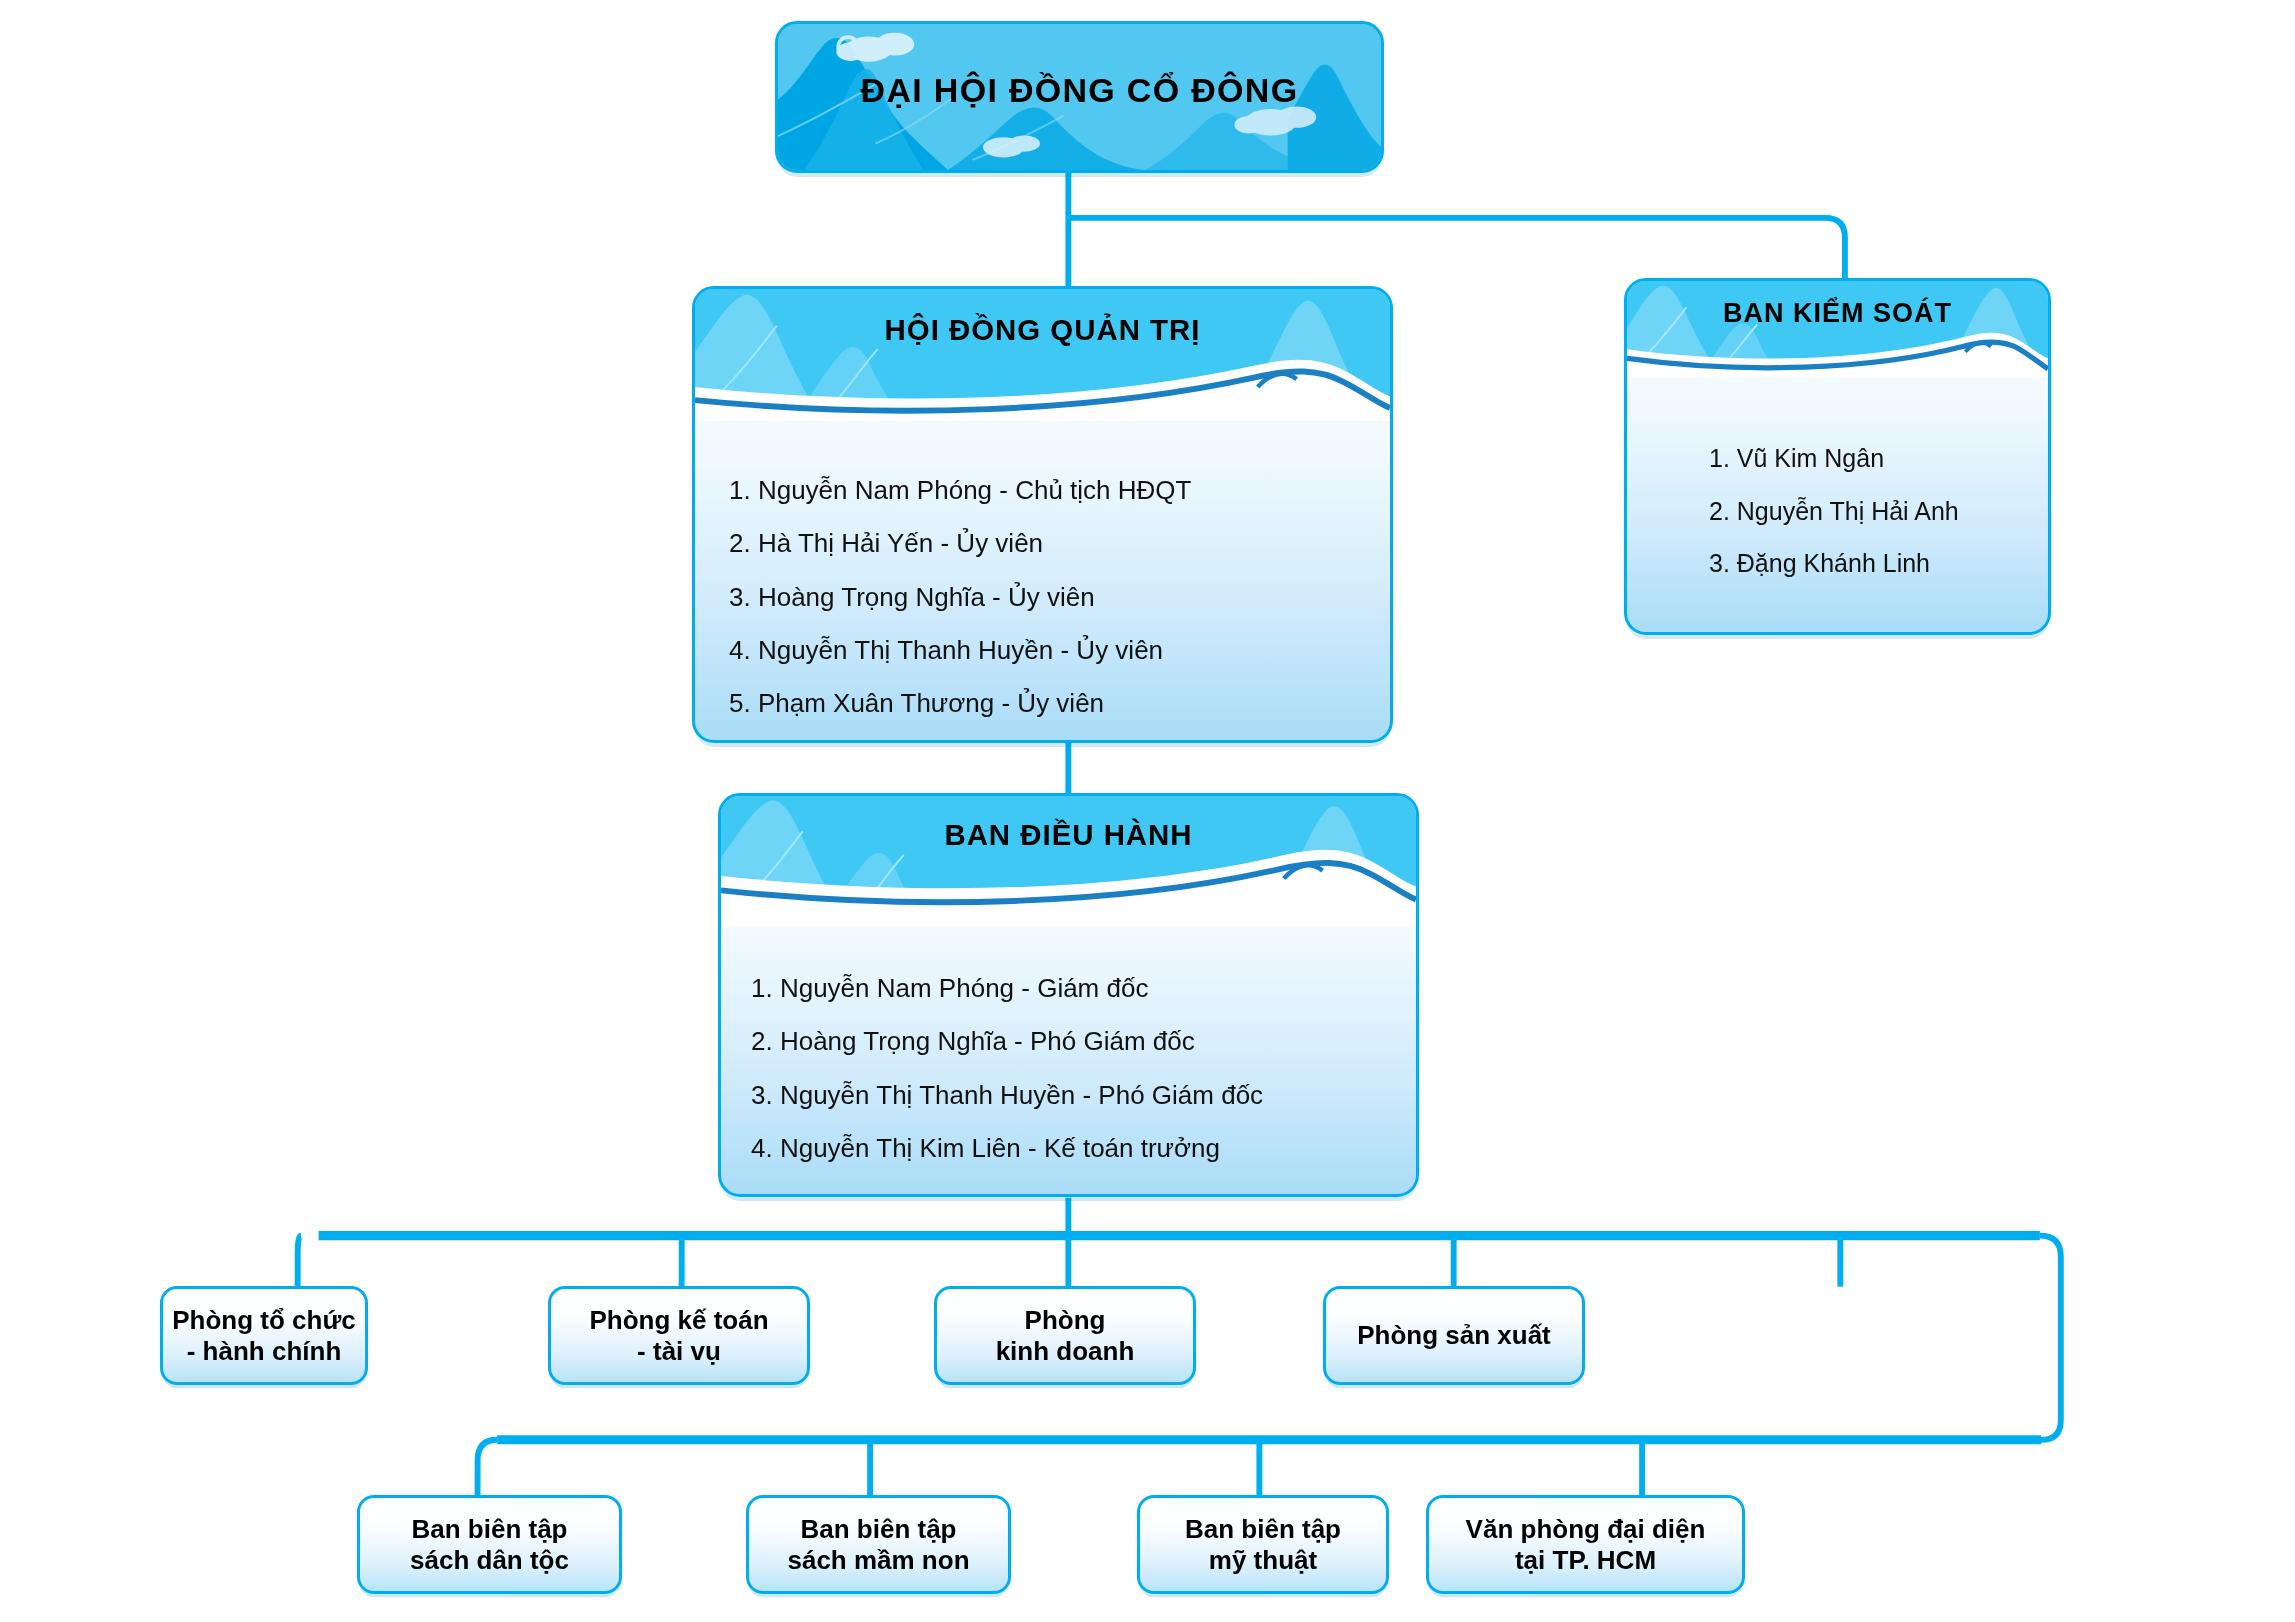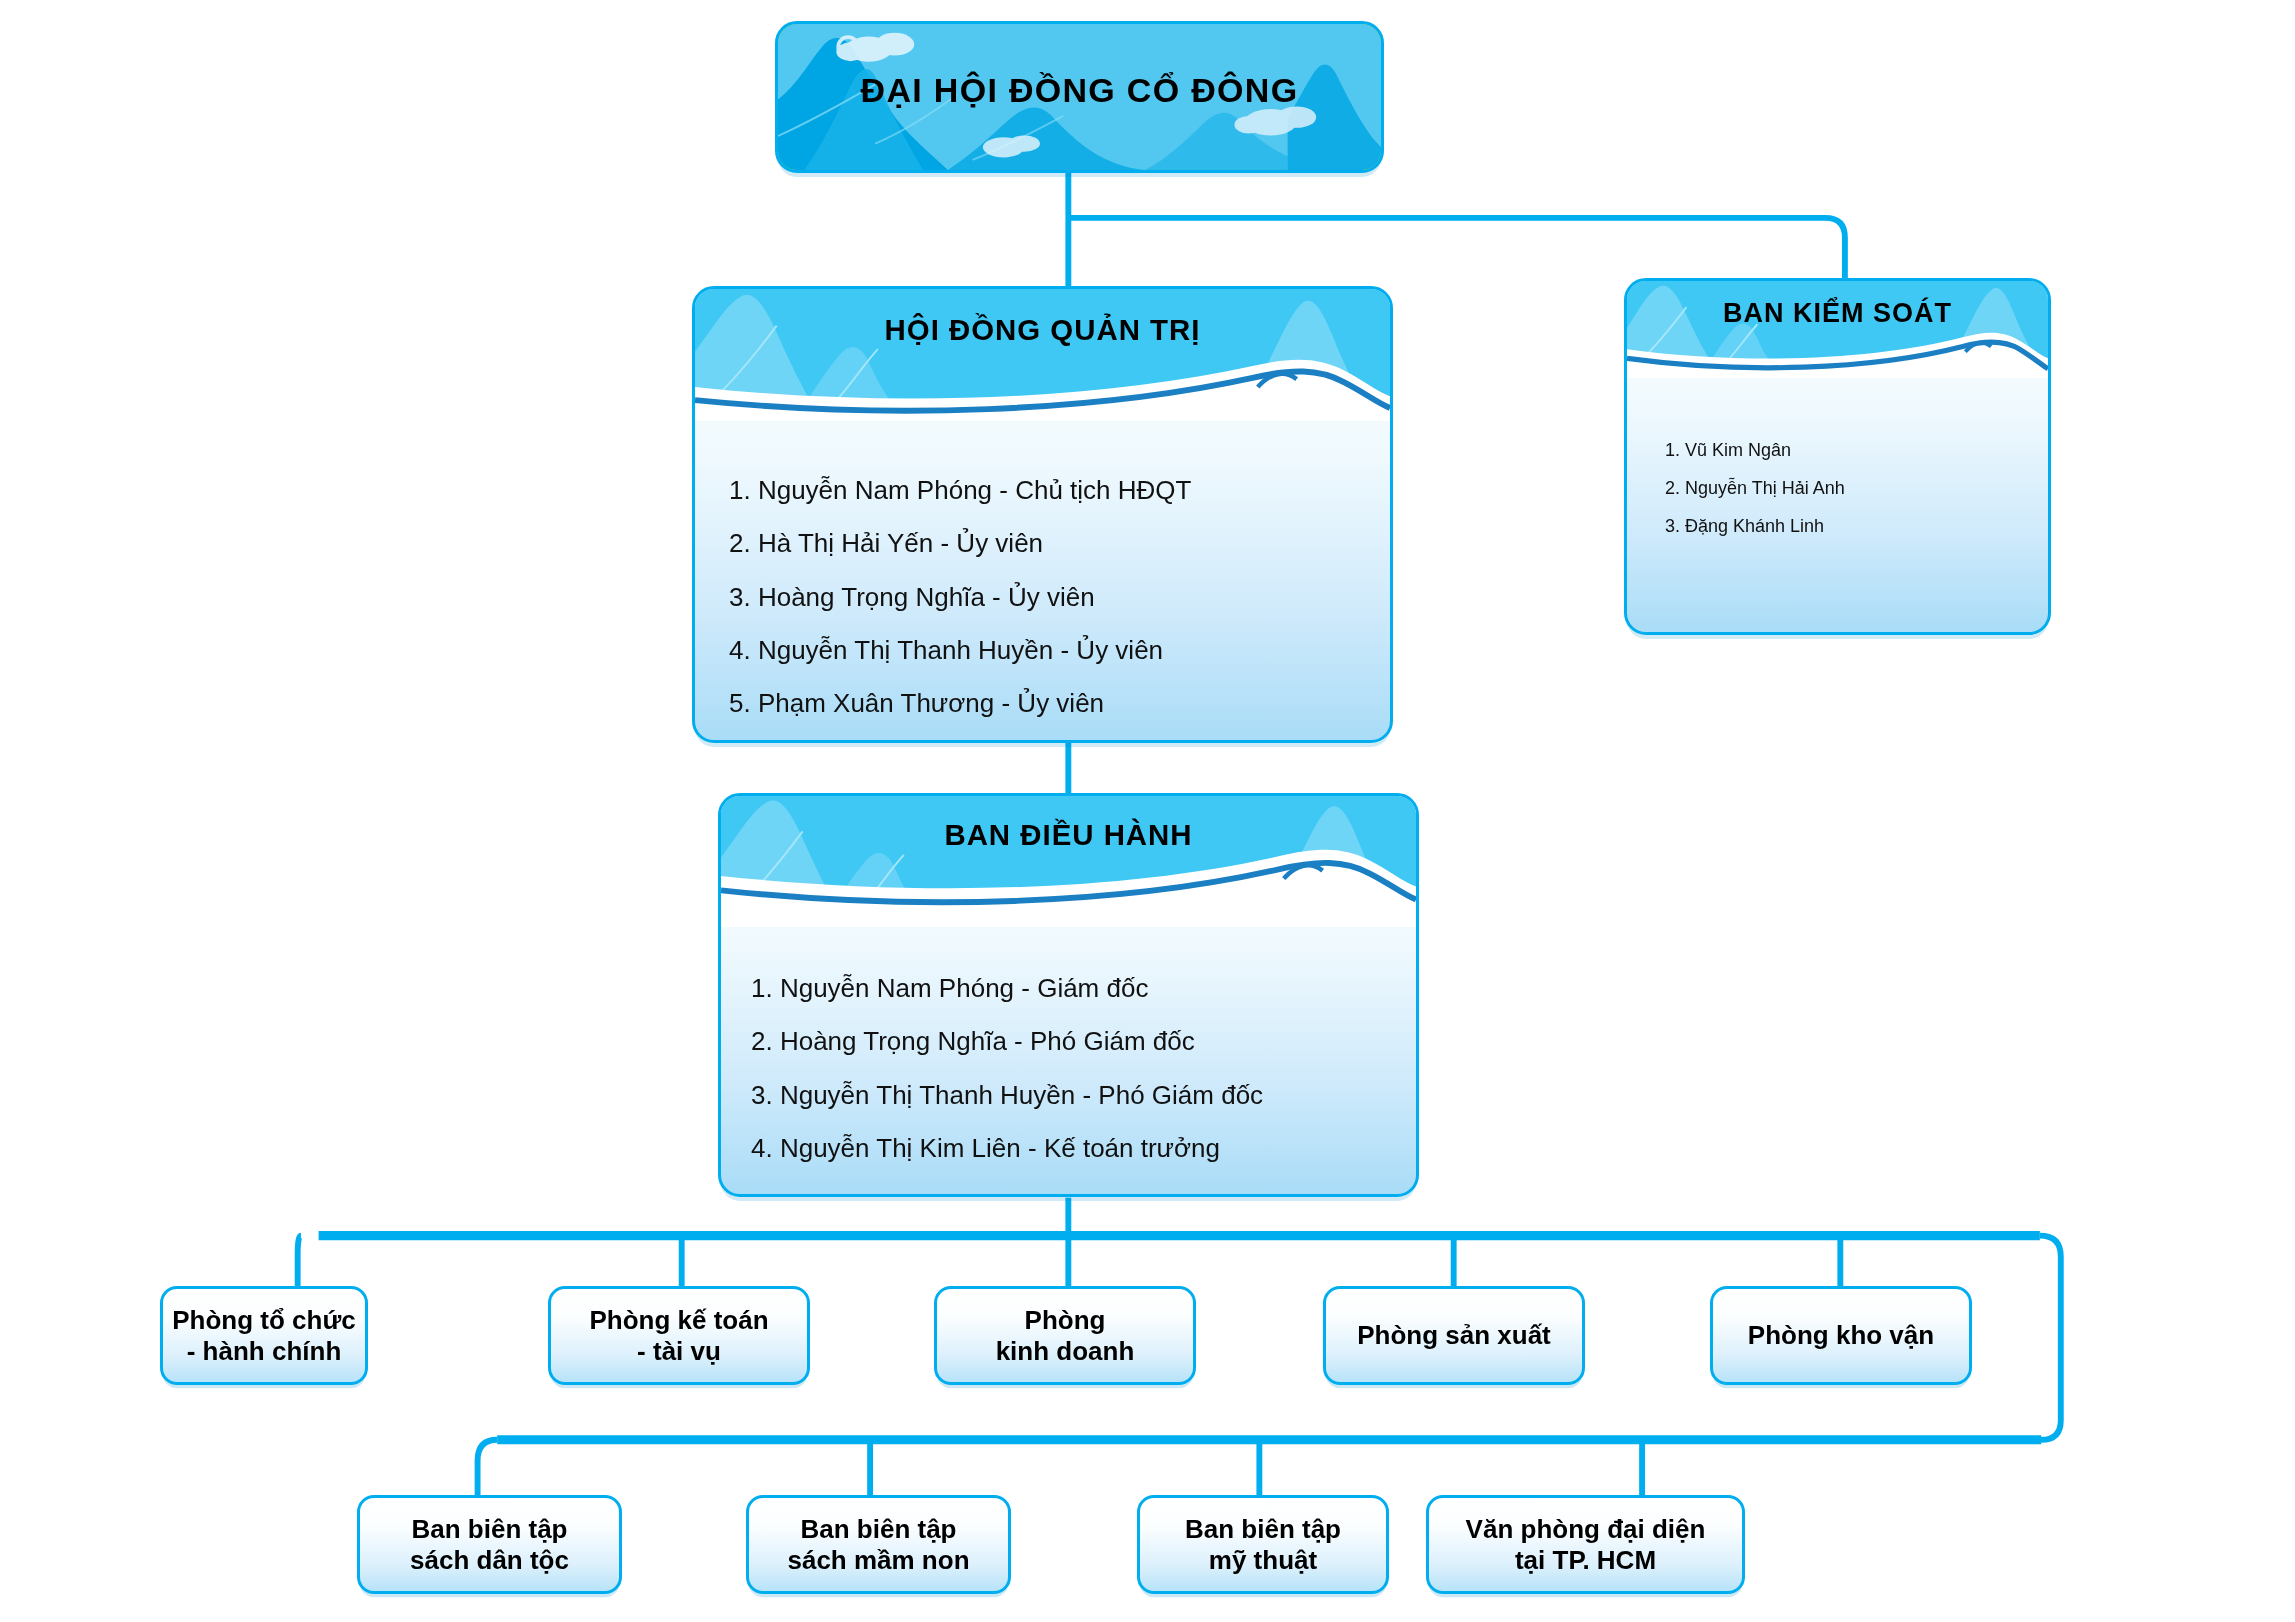--- a/index.html
+++ b/index.html
@@ -192,21 +192,21 @@
         <path d="M110,148 C130,124 148,90 166,72 C180,58 192,66 202,88 C214,116 230,136 248,148 Z" fill="#6ED5F7" opacity="0.8"></path>
         <path d="M520,148 L520,86 C534,62 548,26 564,14 C578,2 590,26 602,56 C614,86 632,120 652,140 L652,148 Z" fill="#6ED5F7"></path>
         <path d="M14,128 C44,102 70,68 92,40" fill="none" stroke="#A4E6FA" stroke-width="3"></path>
         <path d="M140,138 C164,116 182,88 202,66" fill="none" stroke="#A4E6FA" stroke-width="3"></path>
         <path d="M0,104 C180,128 378,122 520,86 C556,76 582,76 606,90 C624,100 638,112 652,118 L652,148 L0,148 Z" fill="#ffffff"></path>
         <path d="M0,118 C180,142 378,136 520,100 C556,90 584,90 608,104 C628,116 642,128 652,134" fill="none" stroke="#1B7FC4" stroke-width="8"></path>
         <path d="M524,108 C538,92 552,90 564,100" fill="none" stroke="#1B7FC4" stroke-width="6"></path>
       </svg>
       <div class="caption" style="padding-top:17px;font-size:27px;">BAN KIỂM SOÁT</div>
     </div>
-    <div class="members" style="padding:54px 0 0 38px;font-size:18px;line-height:2.1;">
+    <div class="members" style="padding:54px 0 0 38px;font-size:25px;line-height:2.1;margin-left:44px;">
       <div class="row">1. Vũ Kim Ngân</div>
       <div class="row">2. Nguyễn Thị Hải Anh</div>
       <div class="row">3. Đặng Khánh Linh</div>
     </div>
   </div>
 
   <div class="node panel" style="left:718px;top:793px;width:701px;height:404px;">
     <div class="band" style="height:131px;">
       <svg viewBox="0 0 1072 200" preserveAspectRatio="none">
         <rect x="0" y="0" width="1072" height="200" fill="#3FC8F4"></rect>
@@ -250,25 +250,20 @@
       <span>kinh doanh</span>
     </div>
   </div>
 
   <div class="node leaf" style="left:1323px;top:1286px;width:262px;height:99px;">
     <div class="lbl" style="font-size:26px;">
       <span>Phòng sản xuất</span>
     </div>
   </div>
 
-  <div class="node leaf" style="left:1710px;top:1286px;width:262px;height:99px;">
-    <div class="lbl" style="font-size:26px;">
-      <span>Phòng kho vận</span>
-    </div>
-  </div>
 
   <div class="node leaf" style="left:357px;top:1495px;width:265px;height:99px;">
     <div class="lbl" style="font-size:26px;">
       <span>Ban biên tập</span><br>
       <span>sách dân tộc</span>
     </div>
   </div>
 
   <div class="node leaf" style="left:746px;top:1495px;width:265px;height:99px;">
     <div class="lbl" style="font-size:26px;">

